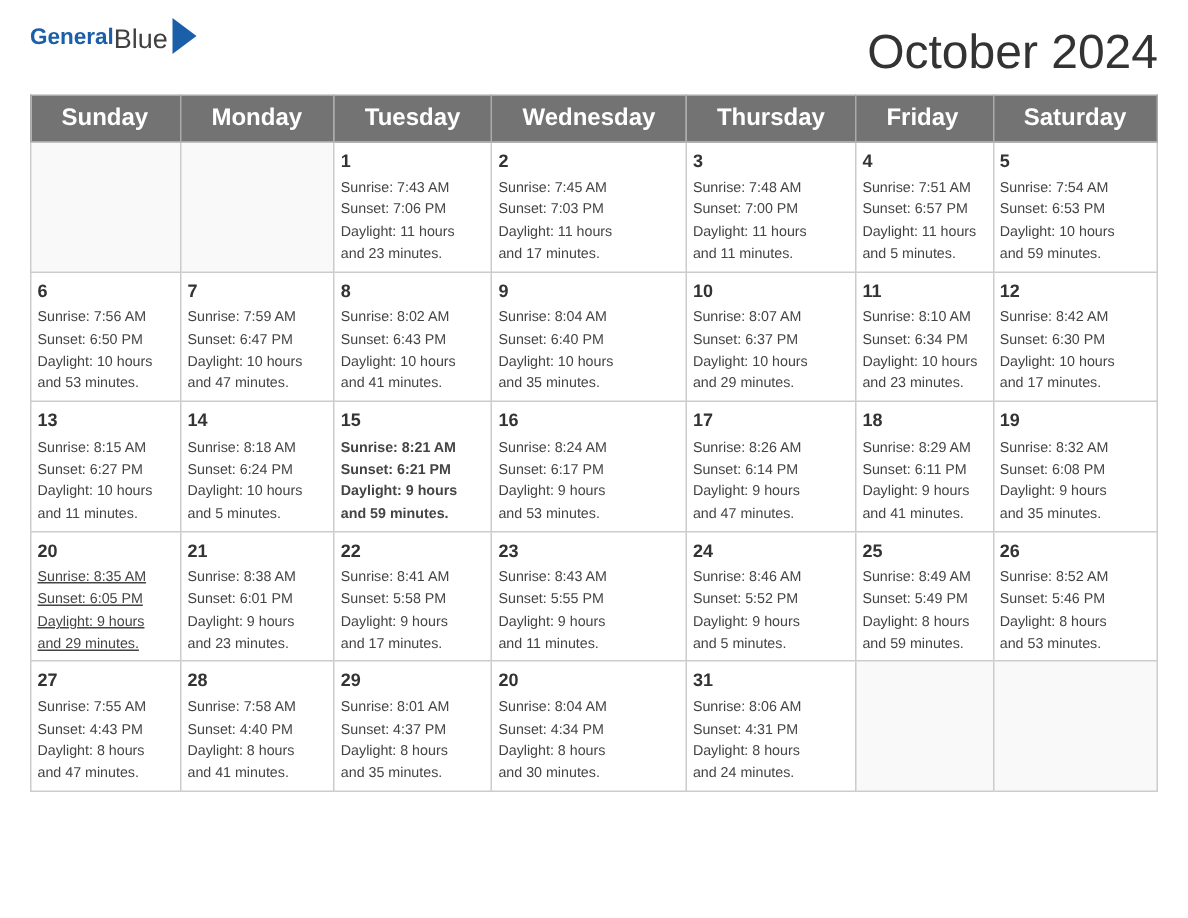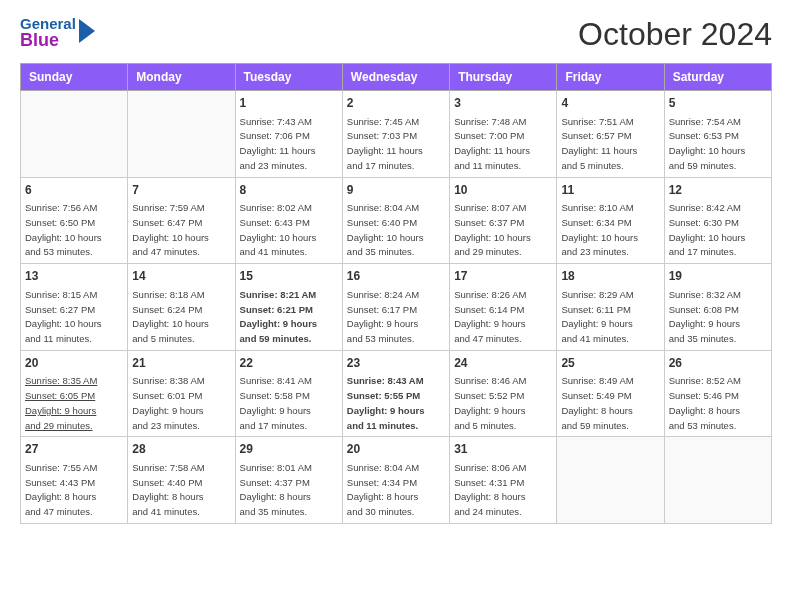--- a/index.html
+++ b/index.html
@@ -28,25 +28,25 @@
       font-size: 15px;
       color: #555;
       margin-top: 2px;
     }
     table {
       width: 100%;
       border-collapse: collapse;
       font-size: 10.5px;
     }
     thead tr th {
-      background-color: #8b5cf6;
+      background-color: #737373;
       color: #fff;
-      padding: 6px 8px;
+      padding: 6px 20px;
       text-align: left;
-      font-size: 12px;
+      font-size: 16px;
       font-weight: bold;
       border: 1px solid #aaa;
     }
     tbody tr td {
       border: 1px solid #ccc;
       vertical-align: top;
       padding: 4px 4px;
       min-height: 70px;
       width: 14.28%;
       color: #333;
@@ -66,32 +66,32 @@
     tbody tr td.empty {
       background: #f9f9f9;
     }
     .logo-wrapper {
       display: flex;
       align-items: center;
       gap: 0;
     }
     .logo-text {
       display: flex;
-      flex-direction: column;
+      flex-direction: row;
       line-height: 1;
     }
     .logo-top {
       font-size: 15px;
       color: #1a5fa8;
       font-weight: bold;
     }
     .logo-bottom {
       font-size: 18px;
-      color: #a21caf;
-      font-weight: bold;
+      color: #404040;
+      font-weight: normal;
     }
     .logo-arrow {
       width: 0;
       height: 0;
       border-top: 12px solid transparent;
       border-bottom: 12px solid transparent;
       border-left: 16px solid #1a5fa8;
       margin-left: 3px;
       margin-top: -4px;
     }
@@ -215,21 +215,21 @@
 Daylight: 9 hours
 and 29 minutes.</span></td>
         <td><span class="day-num">21</span><span class="day-detail" style="white-space: pre-line;">Sunrise: 8:38 AM
 Sunset: 6:01 PM
 Daylight: 9 hours
 and 23 minutes.</span></td>
         <td><span class="day-num">22</span><span class="day-detail" style="white-space: pre-line;">Sunrise: 8:41 AM
 Sunset: 5:58 PM
 Daylight: 9 hours
 and 17 minutes.</span></td>
-        <td><span class="day-num">23</span><span class="day-detail" style="white-space: pre-line; font-weight: bold;">Sunrise: 8:43 AM
+        <td><span class="day-num">23</span><span class="day-detail" style="white-space: pre-line;">Sunrise: 8:43 AM
 Sunset: 5:55 PM
 Daylight: 9 hours
 and 11 minutes.</span></td>
         <td><span class="day-num">24</span><span class="day-detail" style="white-space: pre-line;">Sunrise: 8:46 AM
 Sunset: 5:52 PM
 Daylight: 9 hours
 and 5 minutes.</span></td>
         <td><span class="day-num">25</span><span class="day-detail" style="white-space: pre-line;">Sunrise: 8:49 AM
 Sunset: 5:49 PM
 Daylight: 8 hours

